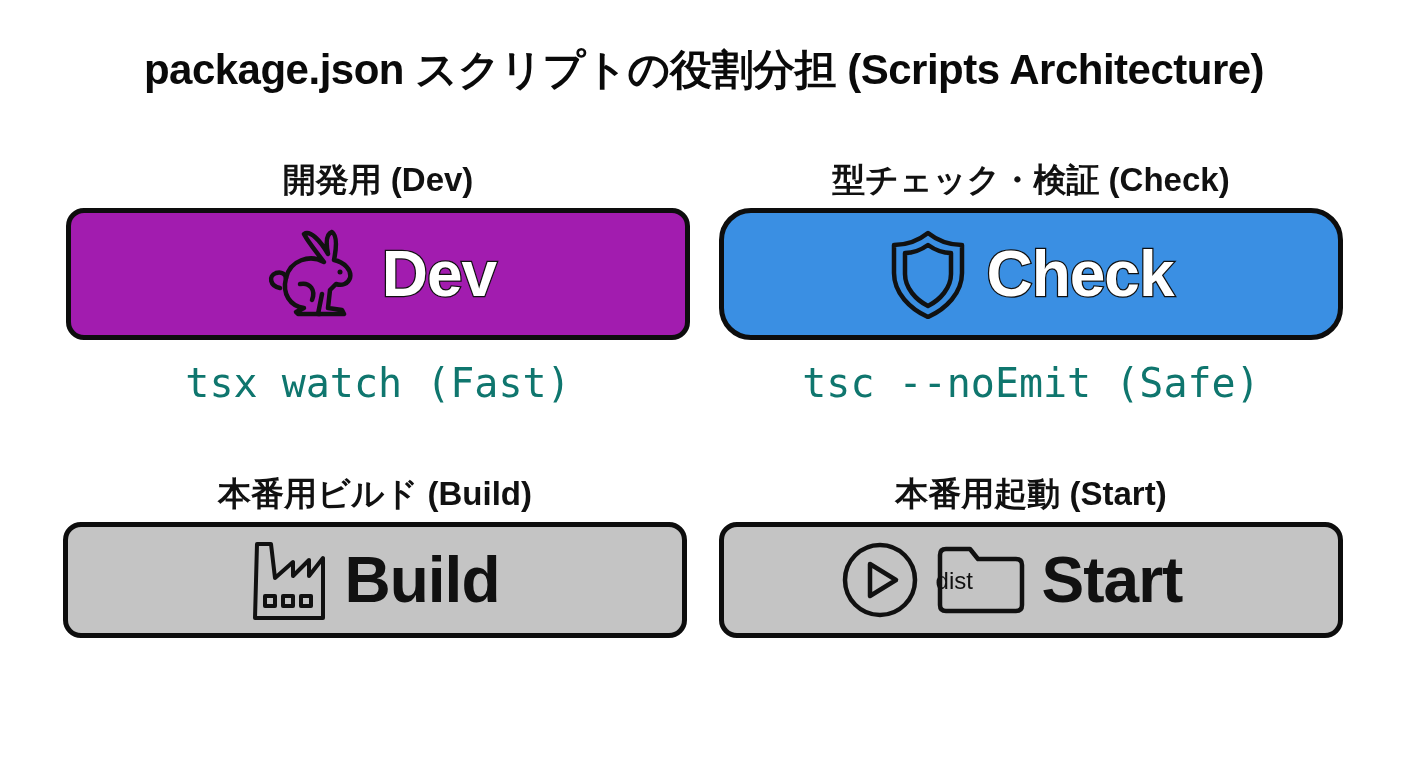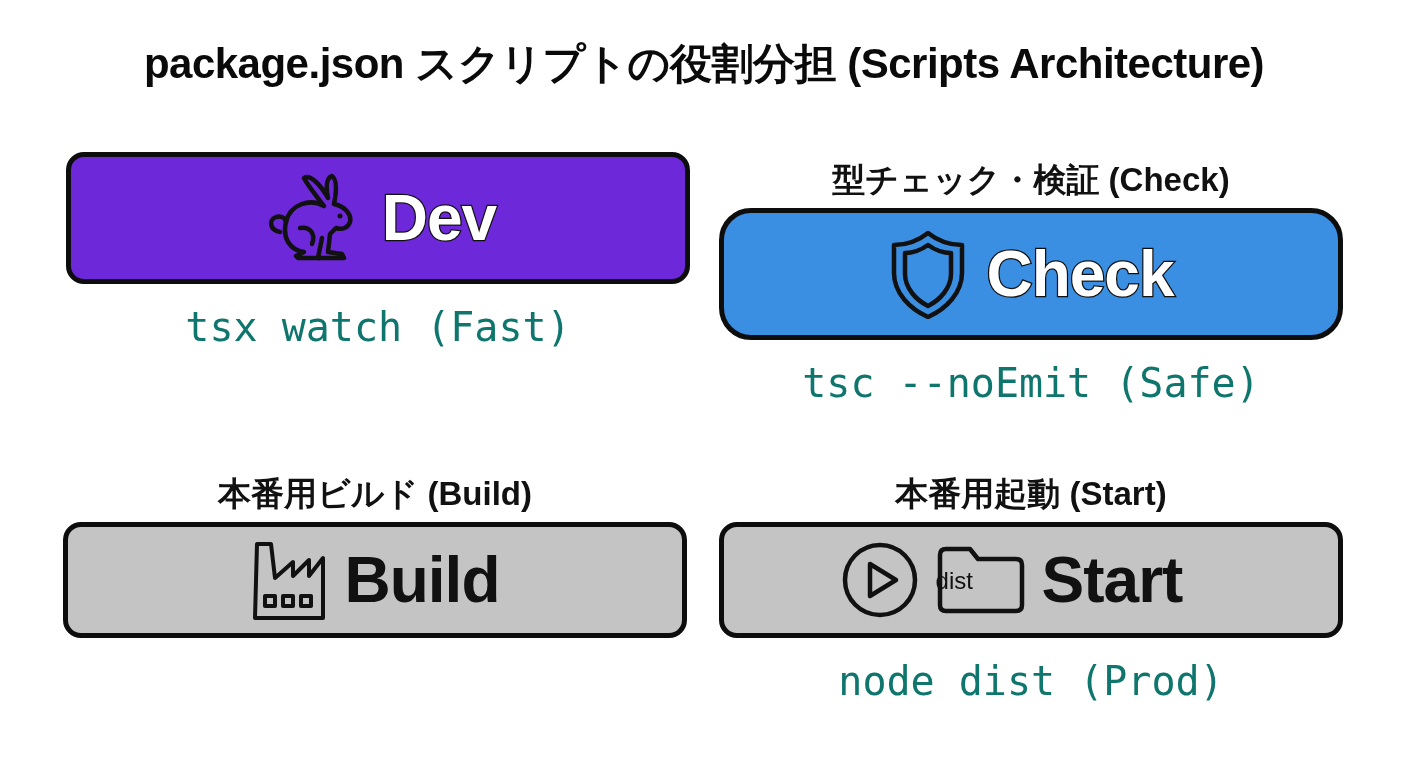--- a/index.html
+++ b/index.html
@@ -1,21 +1,21 @@
 <!DOCTYPE html>
 <html><head>
   <meta charset="utf-8">
   <style>
     html, body { margin: 0; padding: 0; }
     body {
       width: 1408px; height: 768px; background: #ffffff; position: relative; overflow: hidden;
       font-family: "Liberation Sans", "DejaVu Sans", sans-serif; color: #111;
     }
     .title {
-      position: absolute; left: 0; top: 36px; width: 1408px; text-align: center;
+      position: absolute; left: 0; top: 42px; width: 1408px; text-align: center;
       font-size: 42px; font-weight: bold; letter-spacing: -0.5px; color: #0a0a0a;
     }
     .card { position: absolute; width: 624px; }
     .card .label {
       text-align: center; font-size: 33px; font-weight: bold; height: 56px; line-height: 56px;
       color: #111;
     }
     .card .box {
       box-sizing: border-box; width: 624px; border: 5px solid #0d0d0d; border-radius: 18px;
       display: flex; align-items: center; justify-content: center; gap: 18px;
@@ -36,21 +36,22 @@
     }
     .btn-text.dark { color: #111; }
     .icon svg { display: block; }
   </style>
 </head>
 <body>
 
 <div class="title">package.json スクリプトの役割分担 (Scripts Architecture)</div>
 
 <div class="card" style="left:66px; top:152px;">
-  <div class="box top" style="background:#6d28d9;">
+  <div class="label">開発用 (Dev)</div>
+  <div class="box top" style="background:#a21caf;">
     <span class="icon">
       <svg width="104" height="92" viewBox="0 0 104 92" fill="none" stroke="#111" stroke-width="4.5" stroke-linejoin="round" stroke-linecap="round">
         <path d="M20 60 C10 58 8 48 16 45 C22 43 26 47 26 50"></path>
         <path d="M26 50 C30 32 50 26 64 34 C58 26 48 14 44 6 C50 2 60 12 68 26 C66 16 66 6 72 4 C78 8 76 22 74 32 C84 34 92 42 90 50 C88 56 82 58 76 56 L70 62 L68 80 L82 82 L84 86 L58 86 L62 66"></path>
         <path d="M26 50 C22 66 30 78 44 80 L36 84 L38 86 L60 86"></path>
         <path d="M40 56 C50 54 56 62 52 72"></path>
         <circle cx="80" cy="44" r="2.5" fill="#111" stroke="none"></circle>
       </svg>
     </span>
     <span class="btn-text outlined">Dev</span>
@@ -97,14 +98,13 @@
       </svg>
     </span>
     <span class="icon" style="position:relative;">
       <svg width="90" height="70" viewBox="0 0 90 70" fill="none" stroke="#111" stroke-width="4.5" stroke-linejoin="round">
         <path d="M4 10 C4 6 6 4 10 4 L34 4 L42 14 L80 14 C84 14 86 16 86 20 L86 60 C86 64 84 66 80 66 L10 66 C6 66 4 64 4 60 Z"></path>
       </svg>
       <span style="position:absolute; left:0; top:22px; width:90px; text-align:left; font-size:24px; color:#111;">dist</span>
     </span>
     <span class="btn-text dark">Start</span>
   </div>
-  <div class="cmd">node dist (Prod)</div>
 </div>
 
 </body></html>

